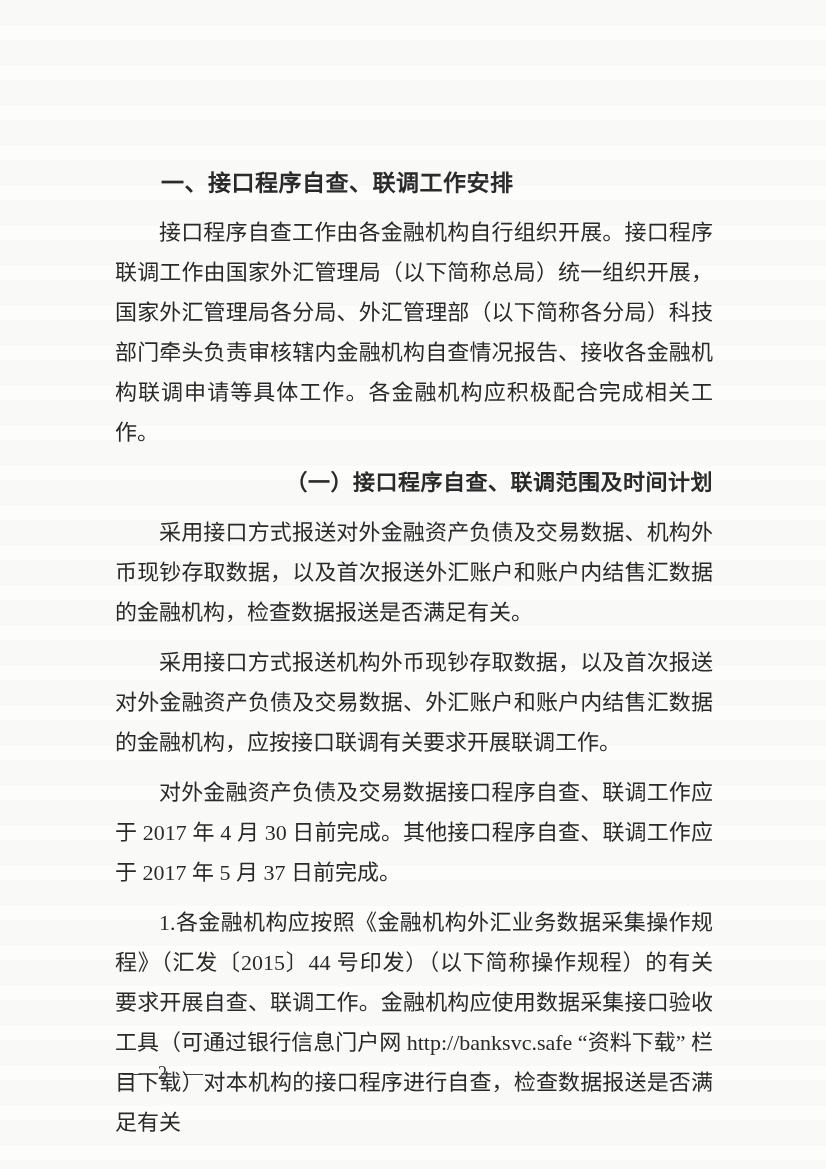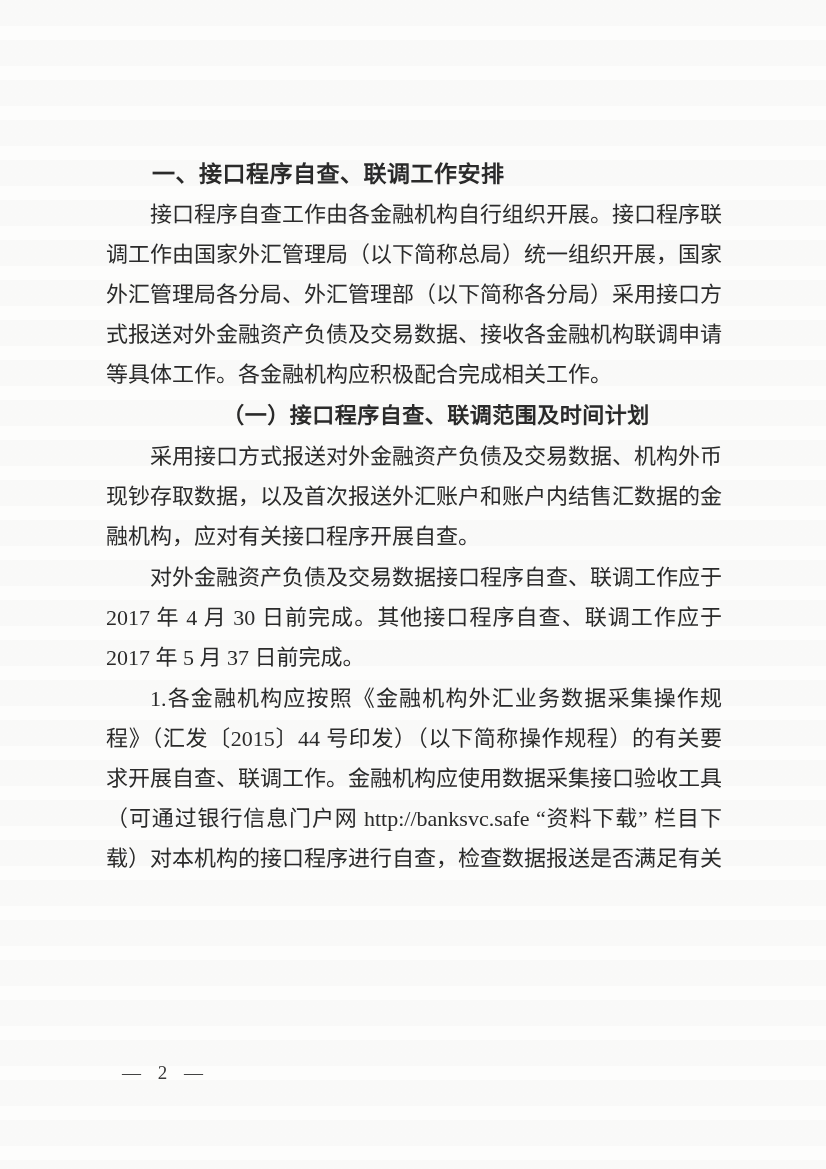--- a/index.html
+++ b/index.html
@@ -37,64 +37,65 @@
     left: 105px;
     width: 618px;
     font-size: 22px;
     line-height: 40px;
     text-align: justify;
     text-justify: inter-ideograph;
   }
   .content h1,
   .content h2,
   .content p {
-    margin: 1px;
+    margin: 10px;
     padding: 0;
     text-indent: 2em;
     font-size: 22px;
     line-height: 40px;
     font-weight: normal;
   }
   .content h1 {
     font-family: "Liberation Sans", "DejaVu Sans", sans-serif;
     font-weight: 700;
     font-size: 23px;
     letter-spacing: 0.5px;
     text-align: left;
   }
   .content h2 {
     font-weight: 700;
     letter-spacing: 0.5px;
-    text-align: center;
+    text-align: right;
   }
   .page-footer {
     position: absolute;
     left: 122px;
     top: 1062px;
     font-size: 19px;
     letter-spacing: 6px;
     color: #3a3a3a;
     font-family: "Liberation Serif", "DejaVu Serif", serif;
   }
 </style>
 </head>
 <body>
 
 <div class="page">
 
   <div class="content">
 
     <h1>一、接口程序自查、联调工作安排</h1>
 
-    <p>接口程序自查工作由各金融机构自行组织开展。接口程序联调工作由国家外汇管理局（以下简称总局）统一组织开展，国家外汇管理局各分局、外汇管理部（以下简称各分局）采用接口方式报送对外金融资产负债及交易数据、接收各金融机构联调申请等具体工作。各金融机构应积极配合完成相关工作。</p>
+    <p>接口程序自查工作由各金融机构自行组织开展。接口程序联调工作由国家外汇管理局（以下简称总局）统一组织开展，国家外汇管理局各分局、外汇管理部（以下简称各分局）科技部门牵头负责审核辖内金融机构自查情况报告、接收各金融机构联调申请等具体工作。各金融机构应积极配合完成相关工作。</p>
 
     <h2>（一）接口程序自查、联调范围及时间计划</h2>
 
-    <p>采用接口方式报送对外金融资产负债及交易数据、机构外币现钞存取数据，以及首次报送外汇账户和账户内结售汇数据的金融机构，应对有关接口程序开展自查。</p>
+    <p>采用接口方式报送对外金融资产负债及交易数据、机构外币现钞存取数据，以及首次报送外汇账户和账户内结售汇数据的金融机构，检查数据报送是否满足有关。</p>
 
+    <p>采用接口方式报送机构外币现钞存取数据，以及首次报送对外金融资产负债及交易数据、外汇账户和账户内结售汇数据的金融机构，应按接口联调有关要求开展联调工作。</p>
 
     <p>对外金融资产负债及交易数据接口程序自查、联调工作应于 2017 年 4 月 30 日前完成。其他接口程序自查、联调工作应于 2017 年 5 月 37 日前完成。</p>
 
 
     <p>1.各金融机构应按照《金融机构外汇业务数据采集操作规程》（汇发〔2015〕44 号印发）（以下简称操作规程）的有关要求开展自查、联调工作。金融机构应使用数据采集接口验收工具（可通过银行信息门户网 http://banksvc.safe “资料下载” 栏目下载）对本机构的接口程序进行自查，检查数据报送是否满足有关</p>
 
   </div>
 
   <div class="page-footer">— 2 —</div>
 

